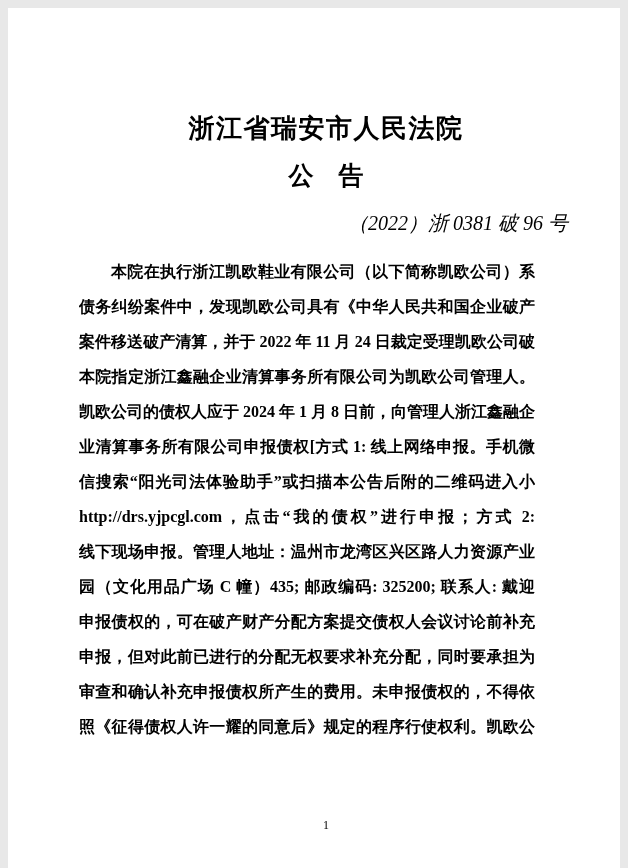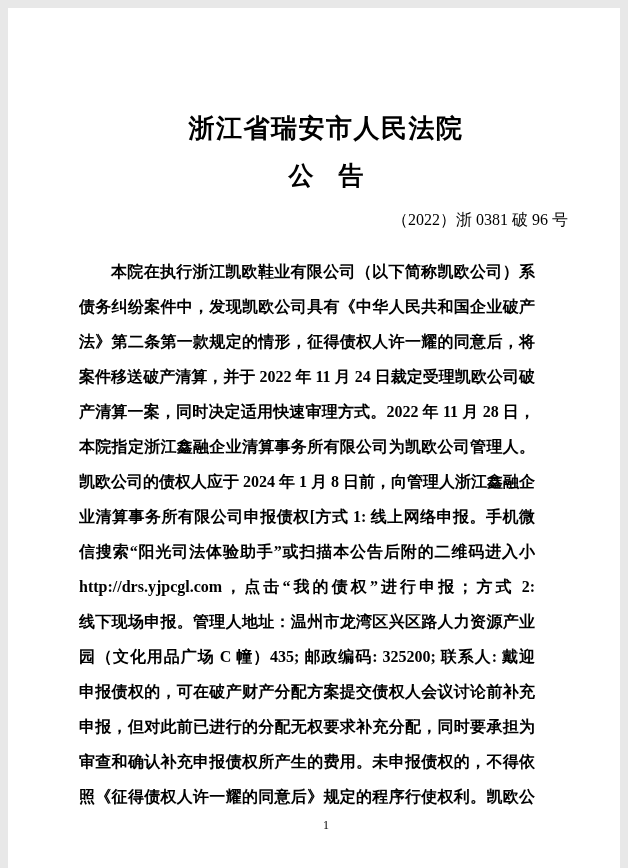--- a/index.html
+++ b/index.html
@@ -32,22 +32,23 @@
     width: 100%;
     text-align: center;
     font-size: 25px;
     font-weight: bold;
     white-space: nowrap;
   }
   .case-number {
     position: absolute;
     top: 198px;
     right: 64px;
-    font-size: 16px;
+    font-size: 20px;
     white-space: nowrap;
+    font-style: italic;
   }
   .body-text {
     position: absolute;
     top: 240px;
     left: 63px;
     width: 464px;
     font-size: 16px;
     font-weight: bold;
   }
   .body-line {
@@ -76,23 +77,21 @@
 
   <div class="court-title">浙江省瑞安市人民法院</div>
 
   <div class="doc-title">公　告</div>
 
   <div class="case-number">（2022）浙 0381 破 96 号</div>
 
   <div class="body-text">
     <div class="body-line first-line">本院在执行浙江凯欧鞋业有限公司（以下简称凯欧公司）系列</div>
     <div class="body-line">债务纠纷案件中，发现凯欧公司具有《中华人民共和国企业破产</div>
-    <div class="body-line">法》第二条第一款规定的情形，征得债权人许一耀的同意后，将</div>
     <div class="body-line">案件移送破产清算，并于 2022 年 11 月 24 日裁定受理凯欧公司破</div>
-    <div class="body-line">产清算一案，同时决定适用快速审理方式。2022 年 11 月 28 日，</div>
     <div class="body-line">本院指定浙江鑫融企业清算事务所有限公司为凯欧公司管理人。</div>
     <div class="body-line">凯欧公司的债权人应于 2024 年 1 月 8 日前，向管理人浙江鑫融企</div>
     <div class="body-line">业清算事务所有限公司申报债权[方式 1: 线上网络申报。手机微</div>
     <div class="body-line">信搜索“阳光司法体验助手”或扫描本公告后附的二维码进入小</div>
     <div class="body-line">http://drs.yjpcgl.com，点击“我的债权”进行申报；方式 2:</div>
     <div class="body-line">线下现场申报。管理人地址：温州市龙湾区兴区路人力资源产业</div>
     <div class="body-line">园（文化用品广场 C 幢）435; 邮政编码: 325200; 联系人: 戴迎</div>
     <div class="body-line">申报债权的，可在破产财产分配方案提交债权人会议讨论前补充</div>
     <div class="body-line">申报，但对此前已进行的分配无权要求补充分配，同时要承担为</div>
     <div class="body-line">审查和确认补充申报债权所产生的费用。未申报债权的，不得依</div>

